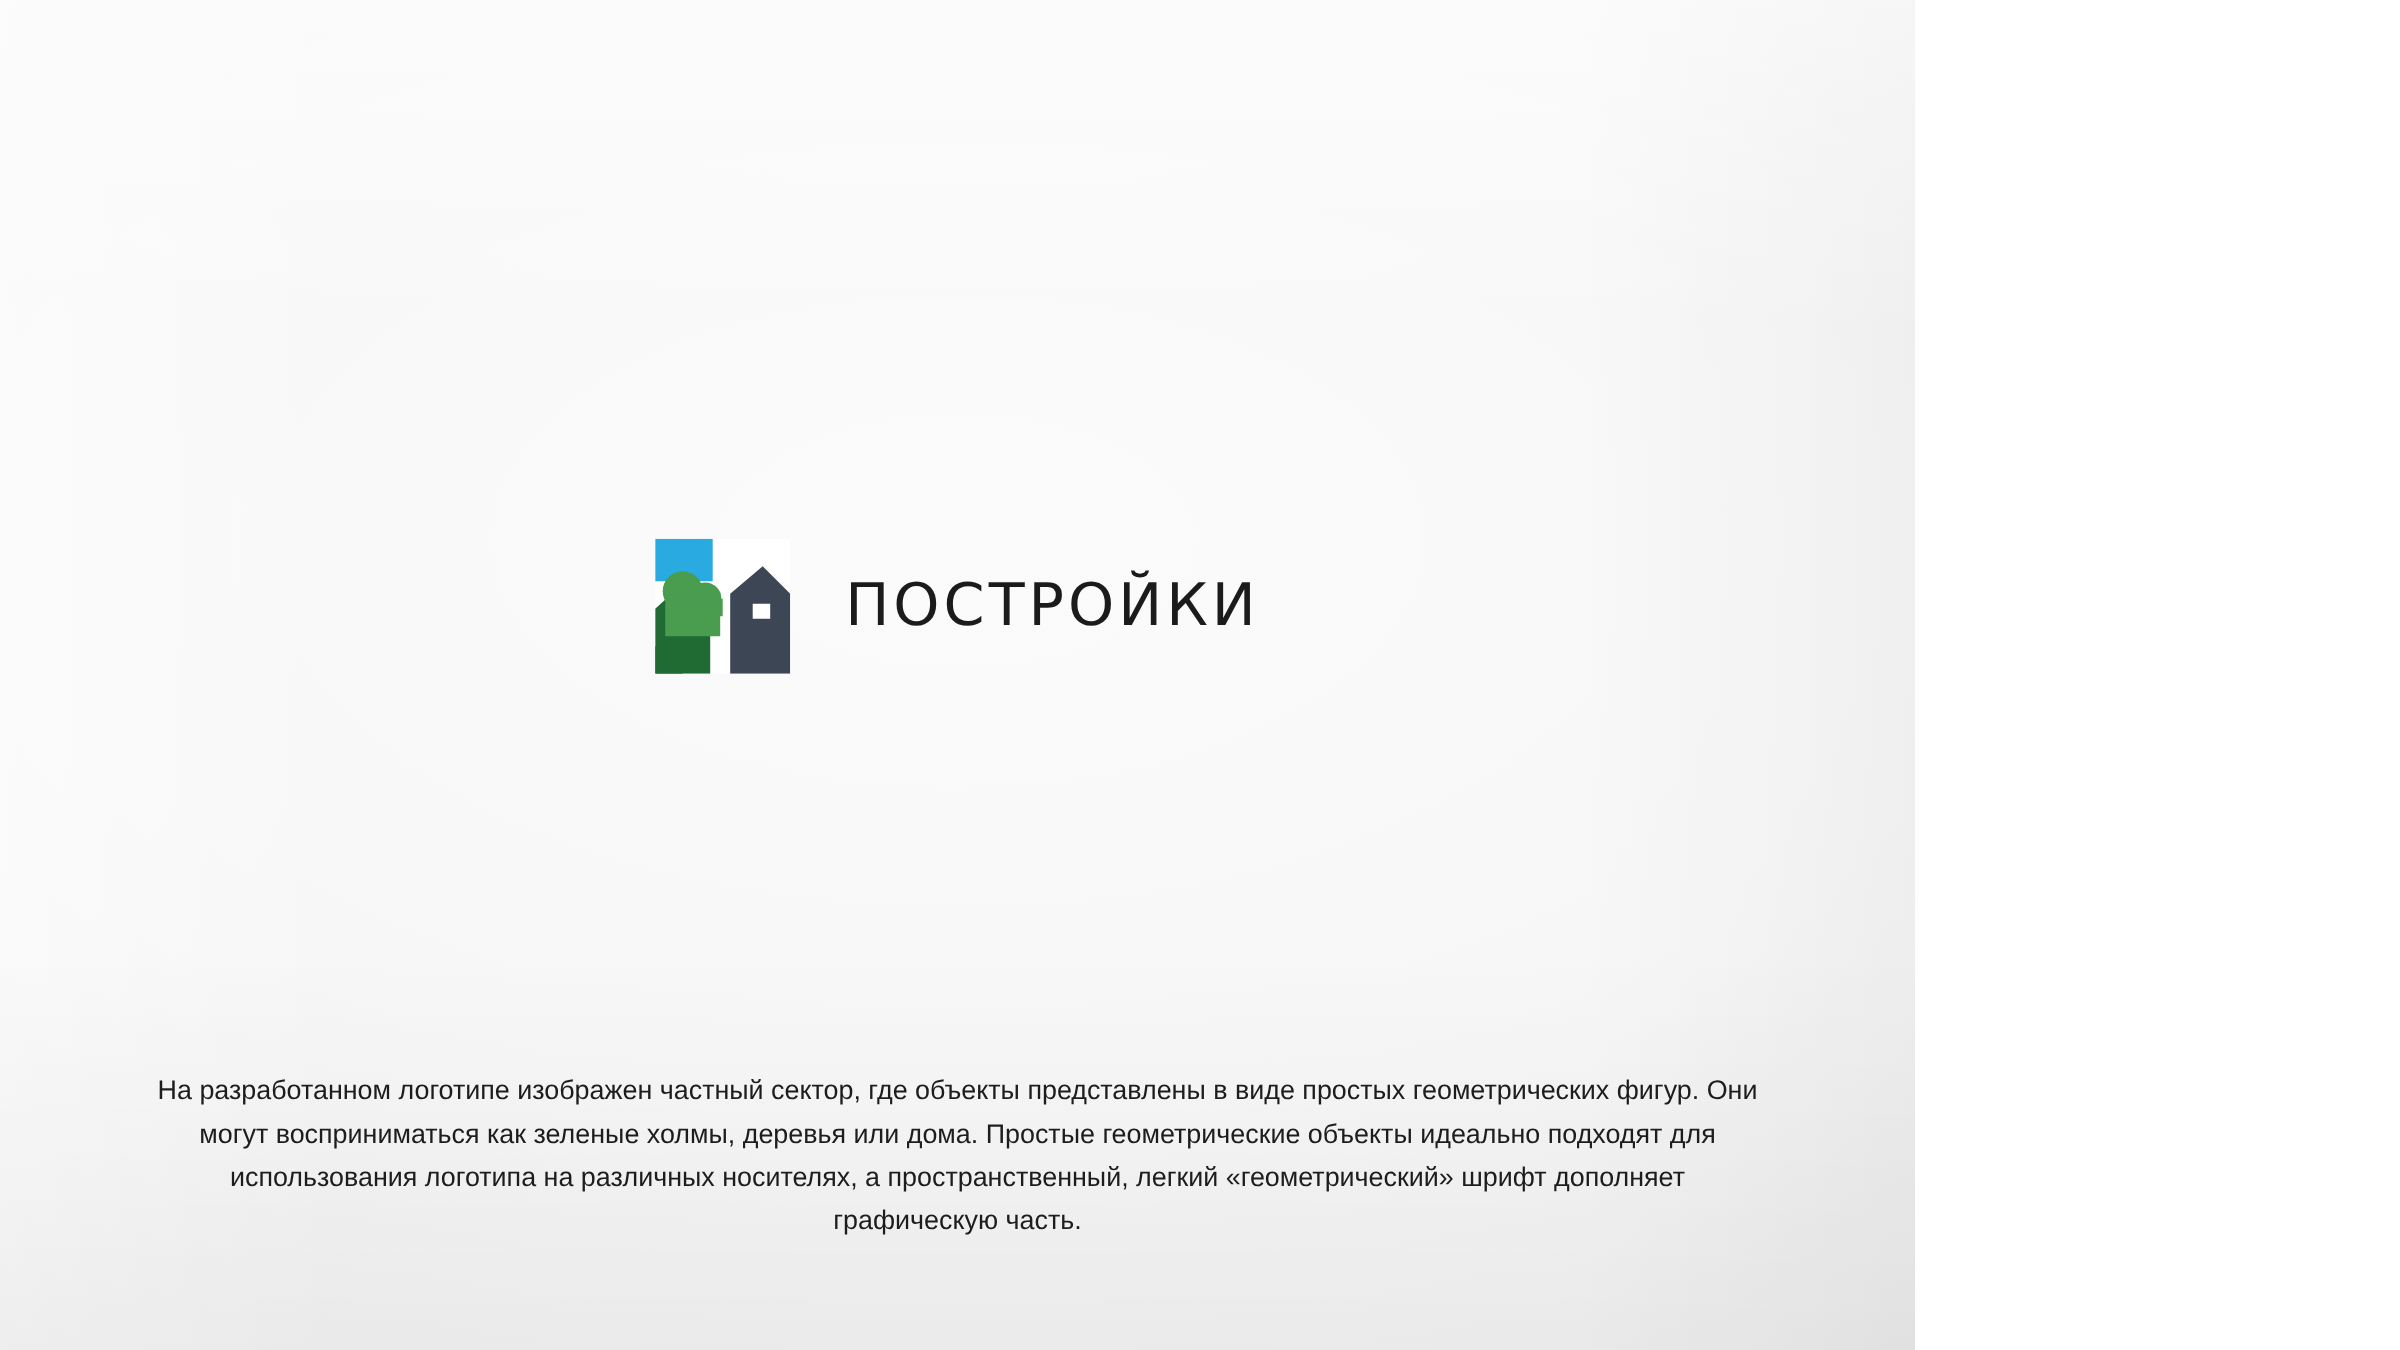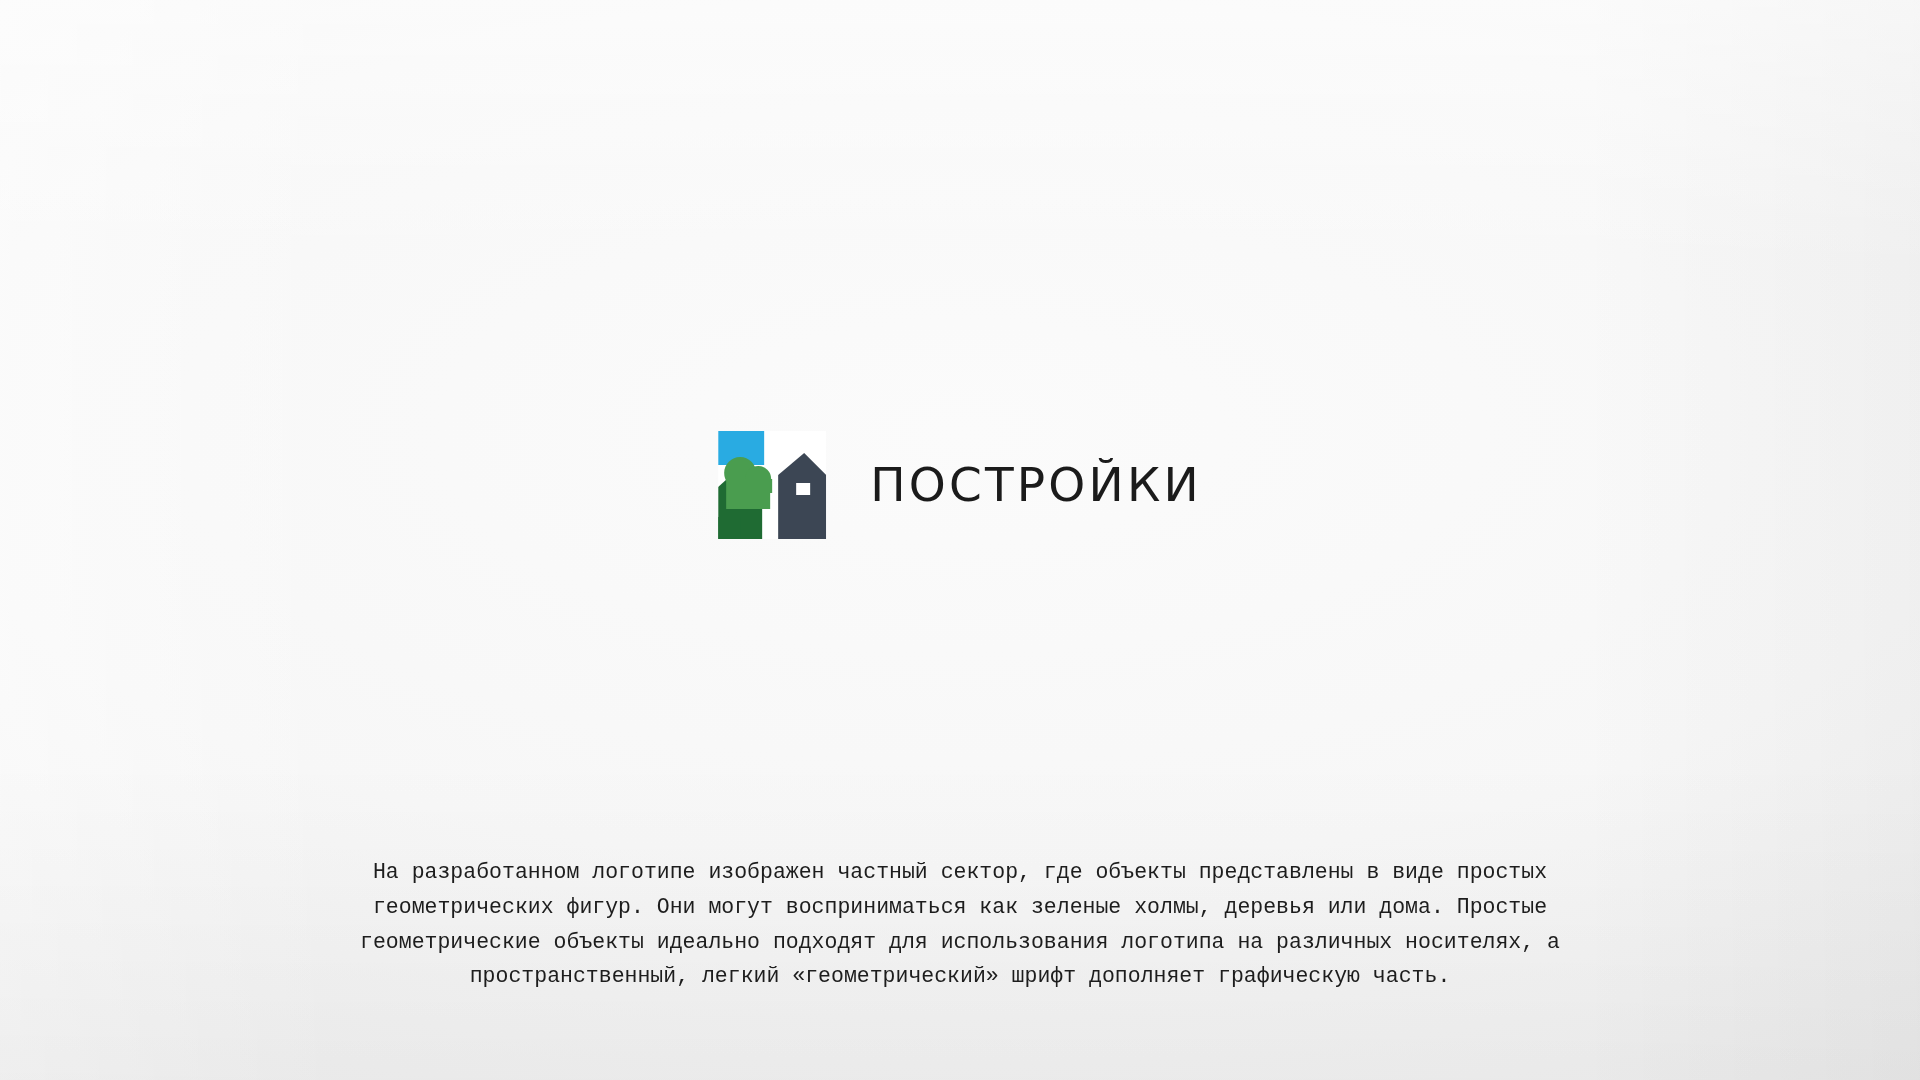--- a/index.html
+++ b/index.html
@@ -10,21 +10,21 @@
     height: 1080px;
     overflow: hidden;
   }
   body {
     font-family: "Liberation Sans", sans-serif;
     background: #ffffff;
   }
 
   .page {
     position: relative;
-    width: 1920px;
+    width: 1532px;
     height: 1080px;
     background:
       radial-gradient(ellipse 120% 90% at 50% 40%, #fbfbfb 0%, #f7f7f7 45%, #f1f1f1 75%, #ececec 100%);
     overflow: hidden;
   }
 
   
   .page::after {
     content: "";
     position: absolute;
@@ -72,21 +72,21 @@
   }
 
   
   .caption {
     position: absolute;
     left: 50%;
     top: 855px;
     transform: translateX(-50%);
     width: 1300px;
     text-align: center;
-    font-family: Liberation Mono, monospace;
+    font-family: Liberation Sans, sans-serif;
     font-size: 21.5px;
     line-height: 1.62;
     color: #1d1d1d;
     z-index: 2;
   }
   .caption p {
     margin: 0;
   }
 </style>
 </head>

